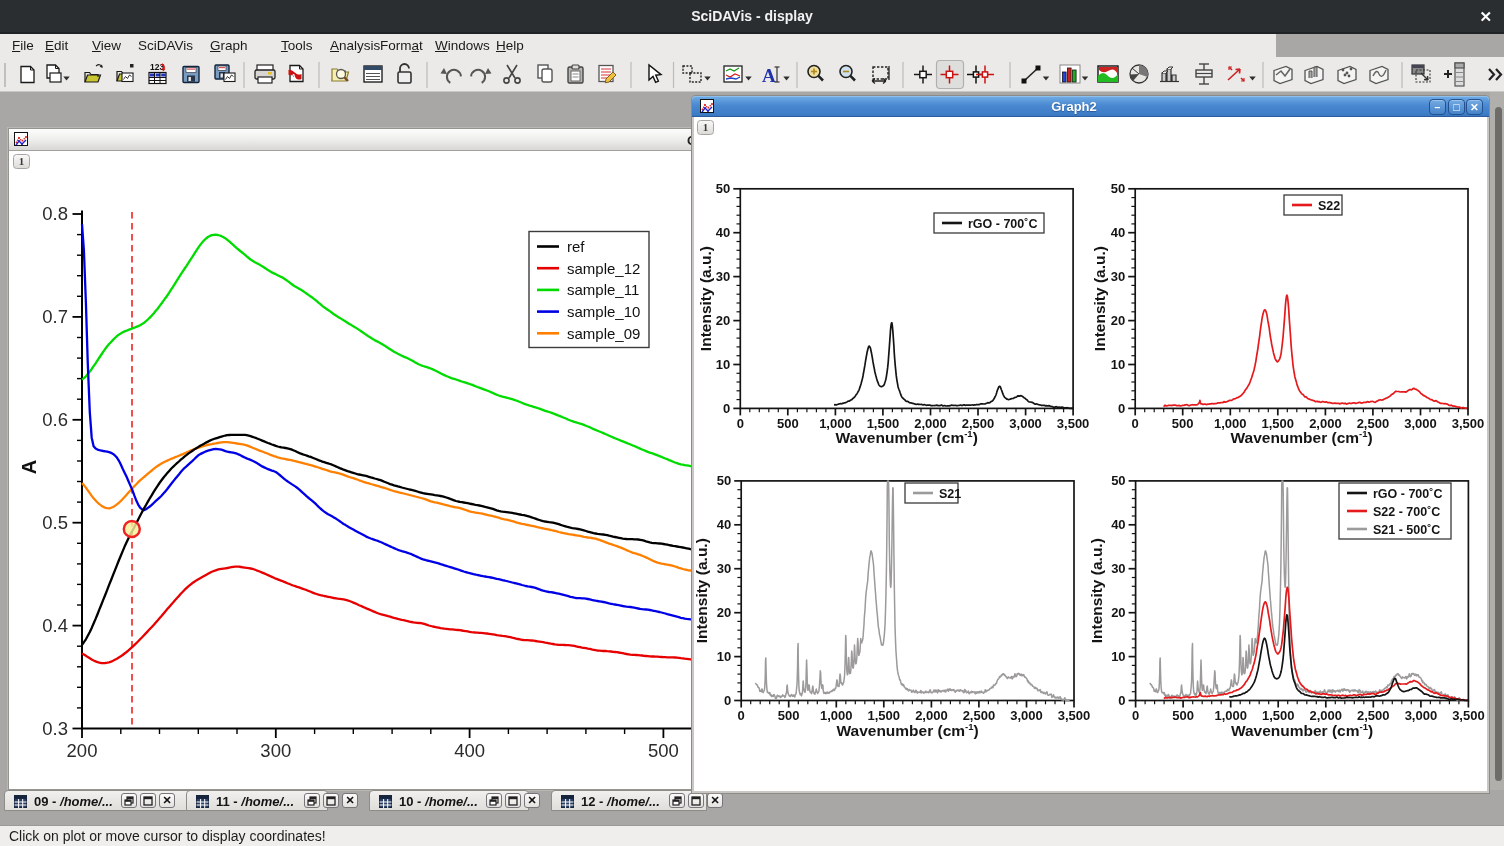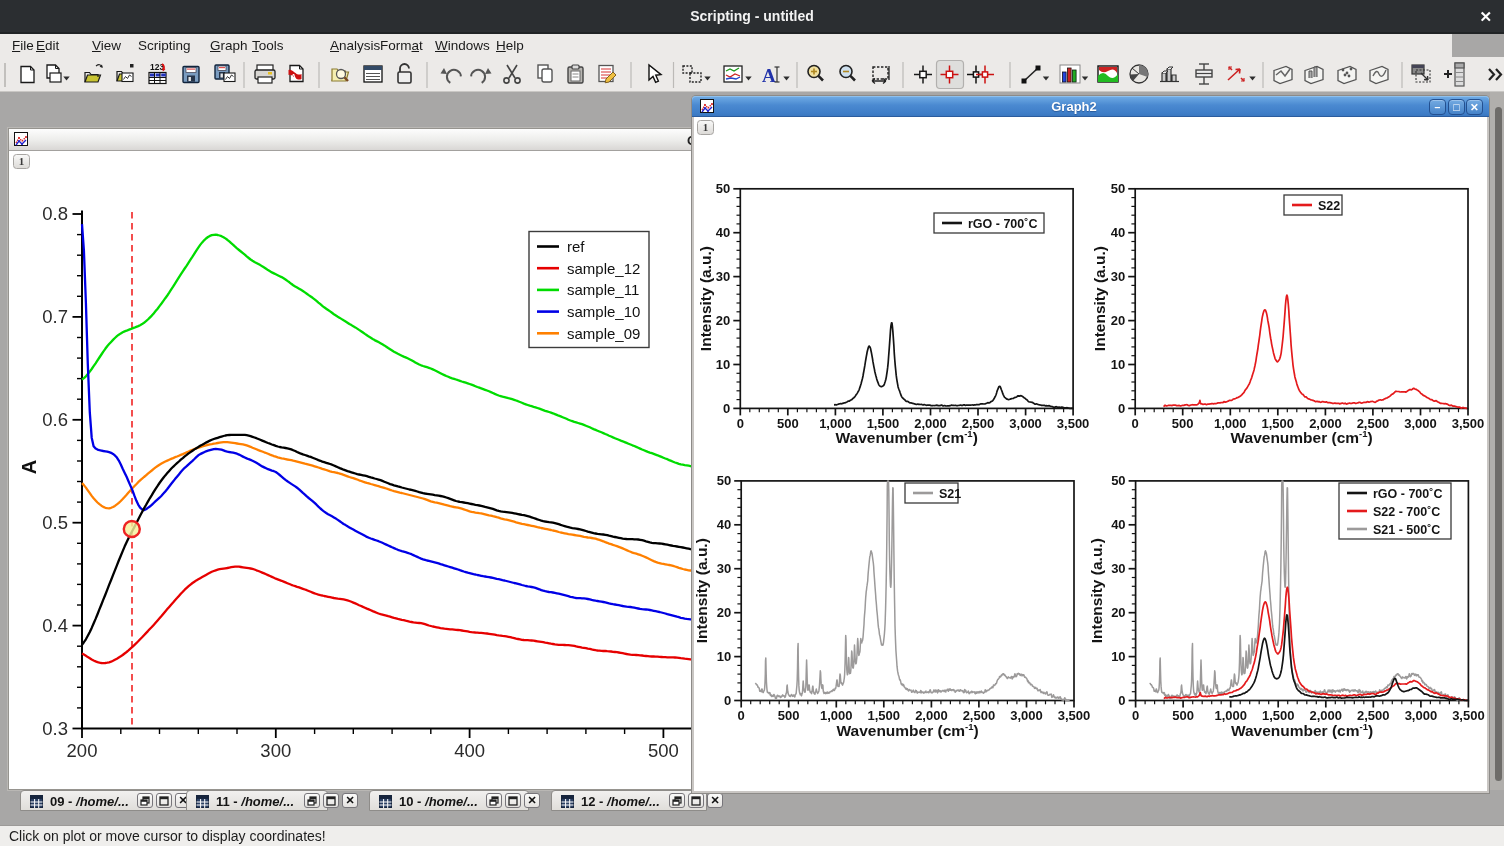--- a/index.html
+++ b/index.html
@@ -1,20 +1,20 @@
 <!DOCTYPE html>
 <html><head><meta charset="utf-8"><title>SciDAVis</title><style>
 *{margin:0;padding:0;box-sizing:border-box}
 html,body{width:1504px;height:846px;overflow:hidden;font-family:"Liberation Sans",sans-serif}
 #app{position:relative;width:1504px;height:846px;background:#a8a7a6}
 .abs{position:absolute}
 #titlebar{left:0;top:0;width:1504px;height:34px;background:#2b2e31;border-bottom:2px solid #202325}
 #titlebar .t{position:absolute;left:0;right:0;top:8px;text-align:center;color:#f2f2f2;font-size:14px;font-weight:bold}
 #titlebar .x{position:absolute;right:12px;top:8px;color:#fff;font-size:15px;font-weight:bold}
-#menubar{left:0;top:34px;width:1452px;height:23px;background:#eceae8}
+#menubar{left:0;top:34px;width:1276px;height:23px;background:#eceae8}
 #menubar span{position:absolute;top:4px;font-size:13.5px;color:#1a1a1a}
 #toolbar{left:0;top:57px;width:1504px;height:35px;background:#eceae8;border-bottom:1px solid #c9c7c4}
 #workspace{left:0;top:92px;width:1504px;height:733px;background:#a8a7a6}
 #statusbar{left:0;top:825px;width:1504px;height:28px;background:#efeeec;border-top:1px solid #9c9a98;
   font-size:14px;color:#1c1c1c;padding:2px 0 0 9px}
 .win{position:absolute;background:#fff}
 #lwin{left:8px;top:128px;width:1436px;height:662px;border:1px solid #96948f;
   box-shadow:0 0 0 1px #b9b7b4}
 #lwin .tb{position:absolute;left:0;top:0;width:100%;height:22px;
   background:linear-gradient(#fdfdfd,#ececea 55%,#d9d7d5);border-bottom:1px solid #a3a19e}
@@ -35,30 +35,30 @@
 .tab{position:absolute;top:790px;height:21px;background:linear-gradient(#f1f0ef,#e0deda);
   border:1px solid #8e8c89;border-radius:4px 4px 0 0;font-size:13px;font-weight:bold;color:#141414}
 .tab .lbl{position:absolute;left:29px;top:3px;white-space:nowrap}
 .tbtn{position:absolute;top:2px;width:16px;height:15px;border:1px solid #77757a;border-radius:3px;
   background:linear-gradient(#fbfbfa,#e4e2df);text-align:center}
 #scrltrack{left:1490px;top:92px;width:14px;height:698px;background:#b1afac}
 #scrlthumb{left:1495px;top:107px;width:7px;height:674px;background:#6e6c69;border-radius:3.5px}
 </style></head><body>
 <div id="app">
 <div id="titlebar" class="abs">
-      <span class="t">Scripting - untitled</span>
+      <span class="t">SciDAVis - display</span>
       <span class="x">✕</span>
     </div>
     <div id="menubar" class="abs">
       <span style="left:12px"><u>F</u>ile</span>
-      <span style="left:36px"><u>E</u>dit</span>
+      <span style="left:45px"><u>E</u>dit</span>
       <span style="left:92px"><u>V</u>iew</span>
-      <span style="left:138px">Scripting</span>
+      <span style="left:138px">SciDAVis</span>
       <span style="left:210px"><u>G</u>raph</span>
-      <span style="left:252px"><u>T</u>ools</span>
+      <span style="left:281px"><u>T</u>ools</span>
       <span style="left:330px"><u>A</u>nalysis</span>
       <span style="left:380px">Form<u>a</u>t</span>
       <span style="left:435px"><u>W</u>indows</span>
       <span style="left:496px"><u>H</u>elp</span>
     </div>
     <div id="toolbar" class="abs">
       <svg width="1504" height="35" viewBox="0 0 1504 35" style="position:absolute;left:0;top:0">
         <line x1="5" y1="6" x2="5" y2="30" stroke="#c2c0bd" stroke-width="2"></line>
         <path d="M21,9.5 h9.5 l3.5,3.5 v12.5 h-13 z" fill="#ffffff" stroke="#1a1a1a" stroke-width="1.3"></path>
         <path d="M30.5,9.5 v3.5 h3.5" fill="none" stroke="#1a1a1a" stroke-width="1"></path>
@@ -686,21 +686,21 @@
       <rect x="1339" y="483" width="112" height="56" fill="#fff" stroke="#3a3a3a" stroke-width="1.3"></rect>
       <line x1="1347" y1="493.0" x2="1367" y2="493.0" stroke="#141414" stroke-width="2.6"></line>
       <text x="1373" y="497.5" font-size="12.5" font-weight="bold" fill="#141414">rGO - 700˚C</text>
       <line x1="1347" y1="511.0" x2="1367" y2="511.0" stroke="#e41a1c" stroke-width="2.6"></line>
       <text x="1373" y="515.5" font-size="12.5" font-weight="bold" fill="#141414">S22 - 700˚C</text>
       <line x1="1347" y1="529.0" x2="1367" y2="529.0" stroke="#9c9a9a" stroke-width="2.6"></line>
       <text x="1373" y="533.5" font-size="12.5" font-weight="bold" fill="#141414">S21 - 500˚C</text>
     </svg>
     <div id="scrltrack" class="abs" style="z-index:5"></div>
     <div id="scrlthumb" class="abs" style="z-index:5"></div>
-    <div class="tab abs" style="left:20px;width:208px">
+    <div class="tab abs" style="left:4px;width:208px">
       <svg width="13" height="13" viewBox="0 0 13 13" style="position:absolute;left:9px;top:3.5px">
         <rect x="0.5" y="0.5" width="12" height="12" fill="#2a3f63" stroke="#16243d"></rect>
         <rect x="0.5" y="0.5" width="12" height="3.4" fill="#16243d"></rect>
         <line x1="0.5" y1="7" x2="12.5" y2="7" stroke="#fff" stroke-width="1"></line>
         <line x1="0.5" y1="10" x2="12.5" y2="10" stroke="#fff" stroke-width="1"></line>
         <line x1="4.6" y1="4" x2="4.6" y2="13" stroke="#fff" stroke-width="1"></line>
         <line x1="8.7" y1="4" x2="8.7" y2="13" stroke="#fff" stroke-width="1"></line>
       </svg>
       <span class="lbl">09 - <i>/home/...</i></span>
       <div class="tbtn" style="left:116px"><svg width="10" height="10" viewBox="0 0 10 10">

